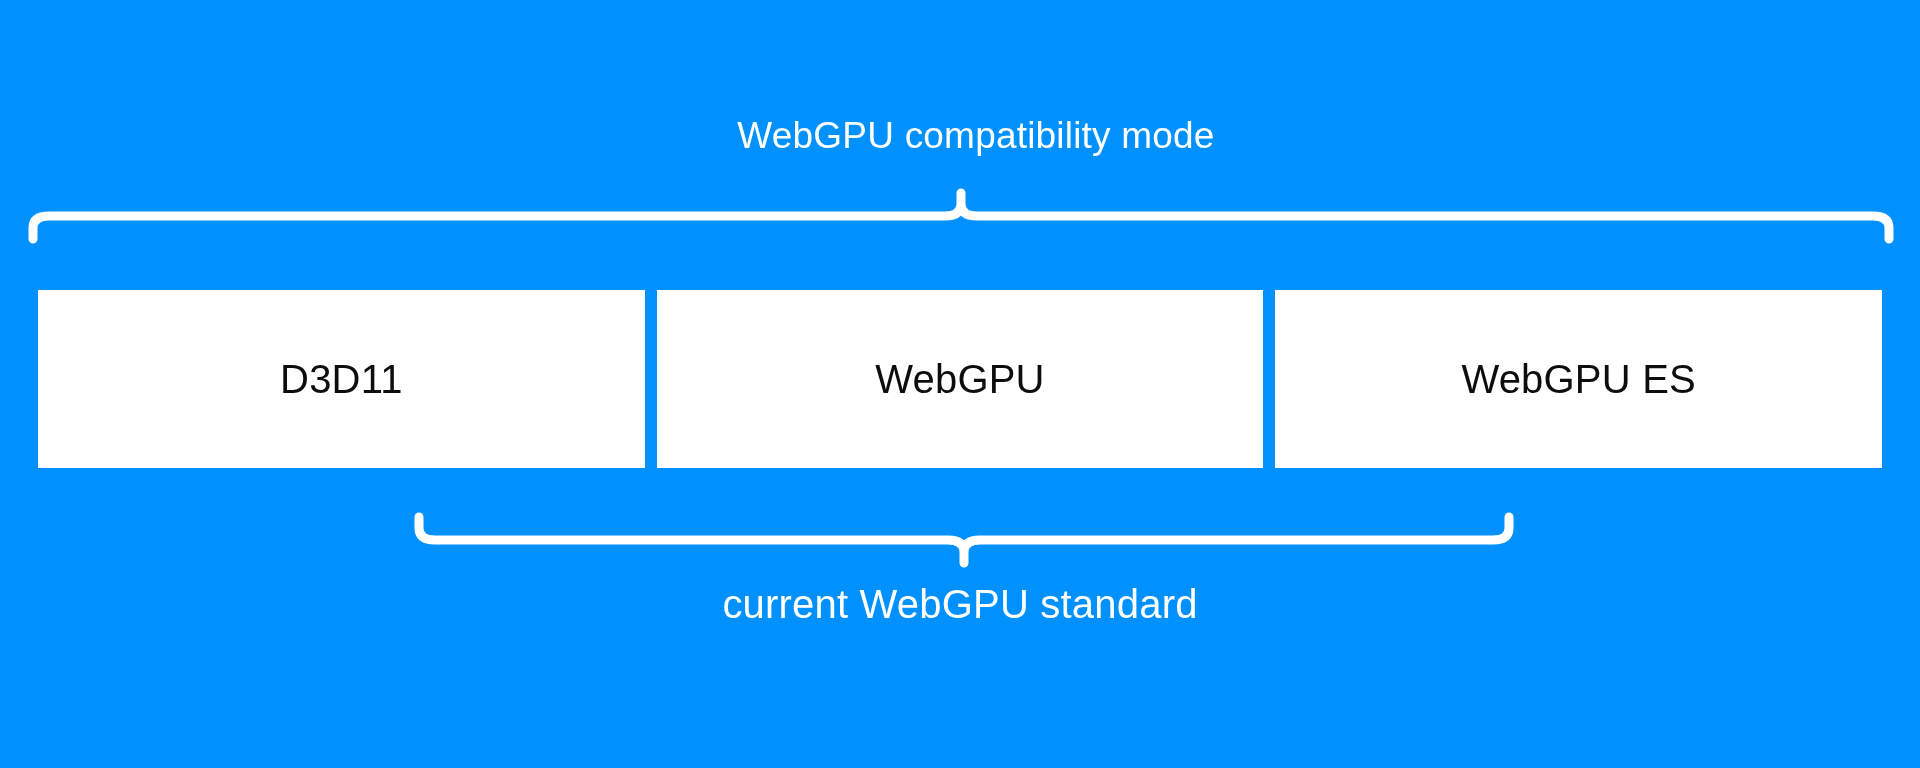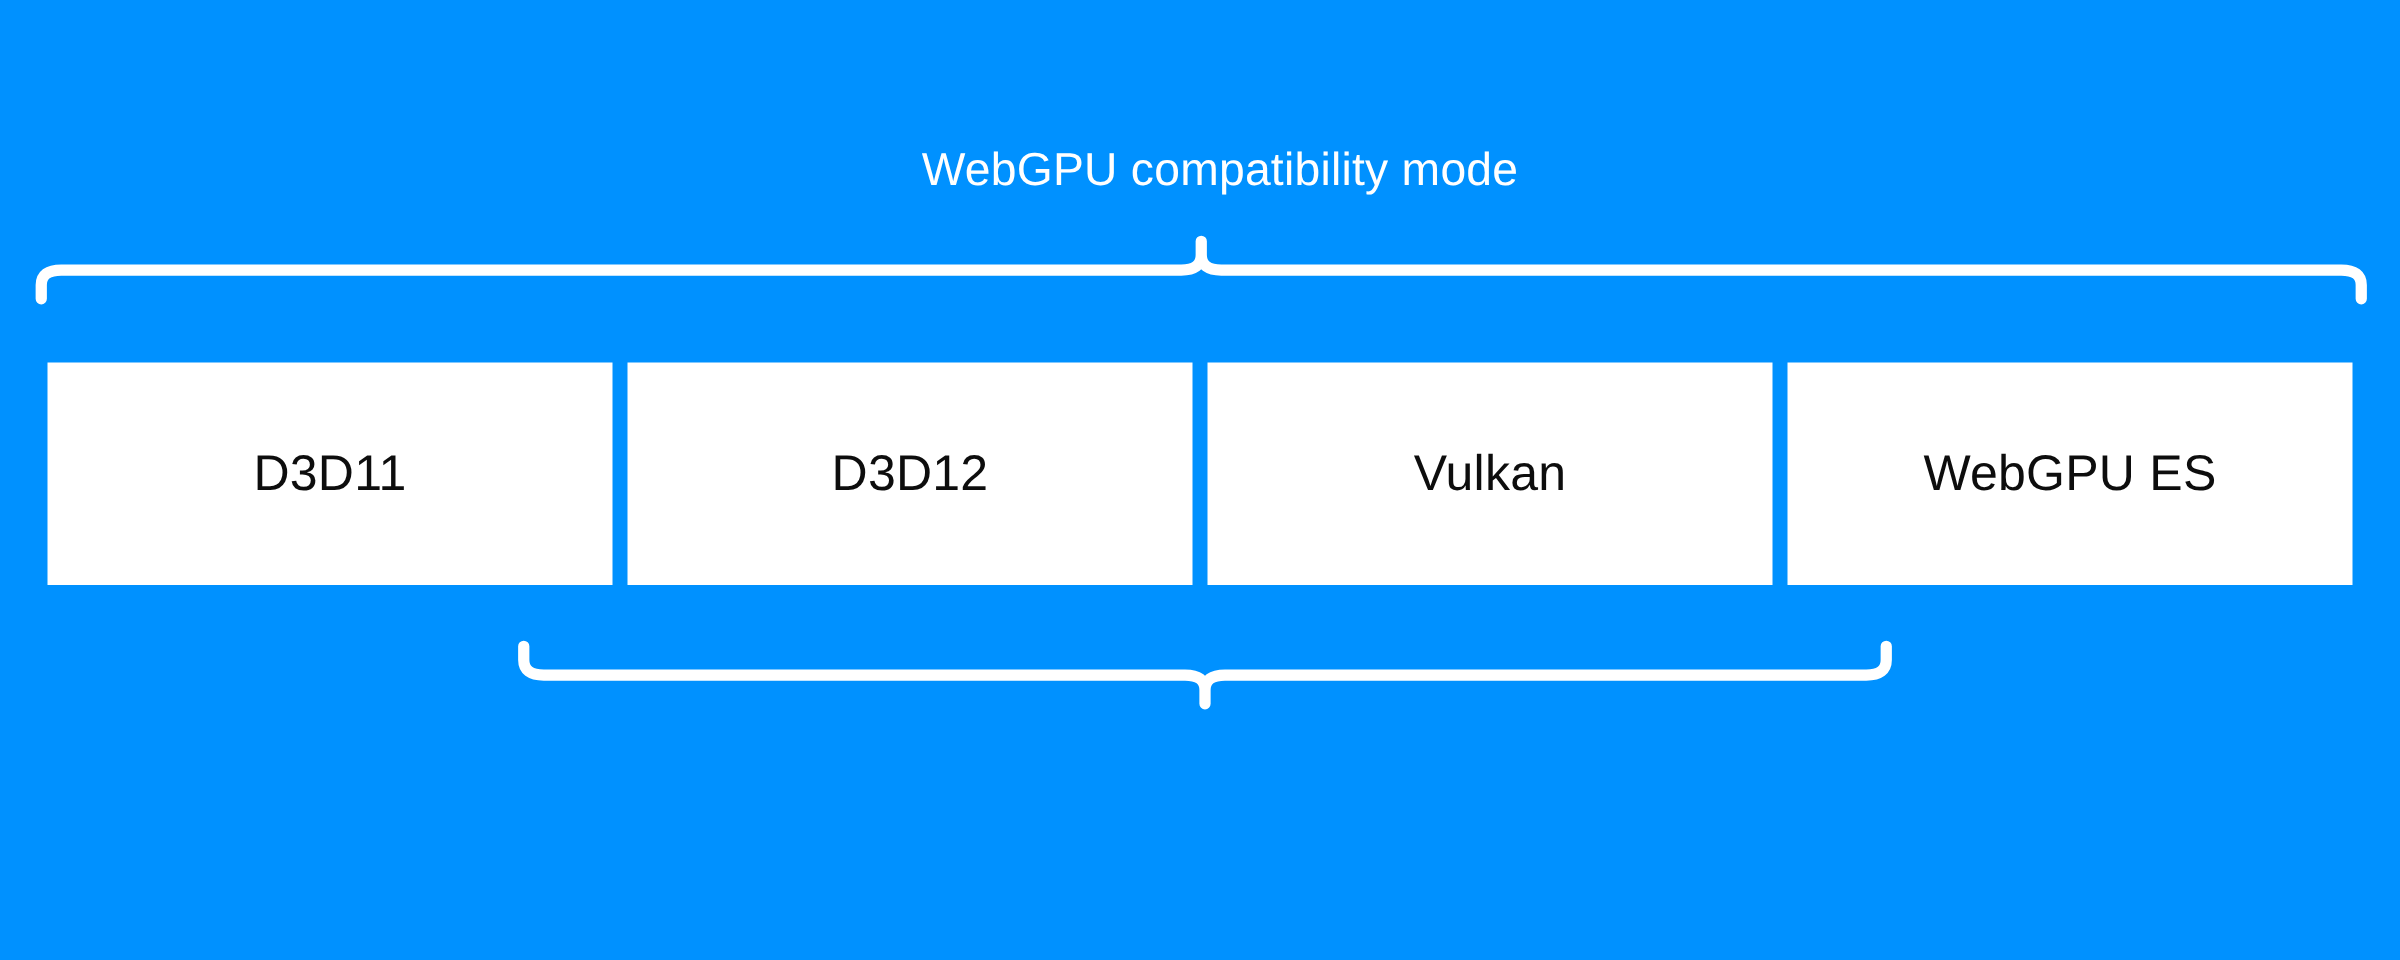--- a/index.html
+++ b/index.html
@@ -114,38 +114,36 @@
              L 1845 28
              Q 1861 28 1861 40
              L 1861 51"></path>
   </svg>
 
   <div id="box-row">
     <div class="api-box">
       <span class="api-box-label">D3D11</span>
     </div>
     <div class="api-box">
-      <span class="api-box-label">D3D12</span>
-    </div>
-    <div class="api-box">
-      <span class="api-box-label">Vulkan</span>
+      <span class="api-box-label">WebGPU</span>
     </div>
     <div class="api-box">
       <span class="api-box-label">WebGPU ES</span>
     </div>
   </div>
 
   <svg class="brace" id="bottom-brace" viewBox="0 0 1100 56" preserveAspectRatio="none">
     <path d="M 5 5
              L 5 16
              Q 5 28 21 28
              L 534 28
              Q 550 28 550 40
              L 550 51
              L 550 40
              Q 550 28 566 28
              L 1079 28
              Q 1095 28 1095 16
              L 1095 5"></path>
   </svg>
 
+  <div class="caption" id="bottom-caption-text">current WebGPU standard</div>
 
 </div>
 
 </body></html>

